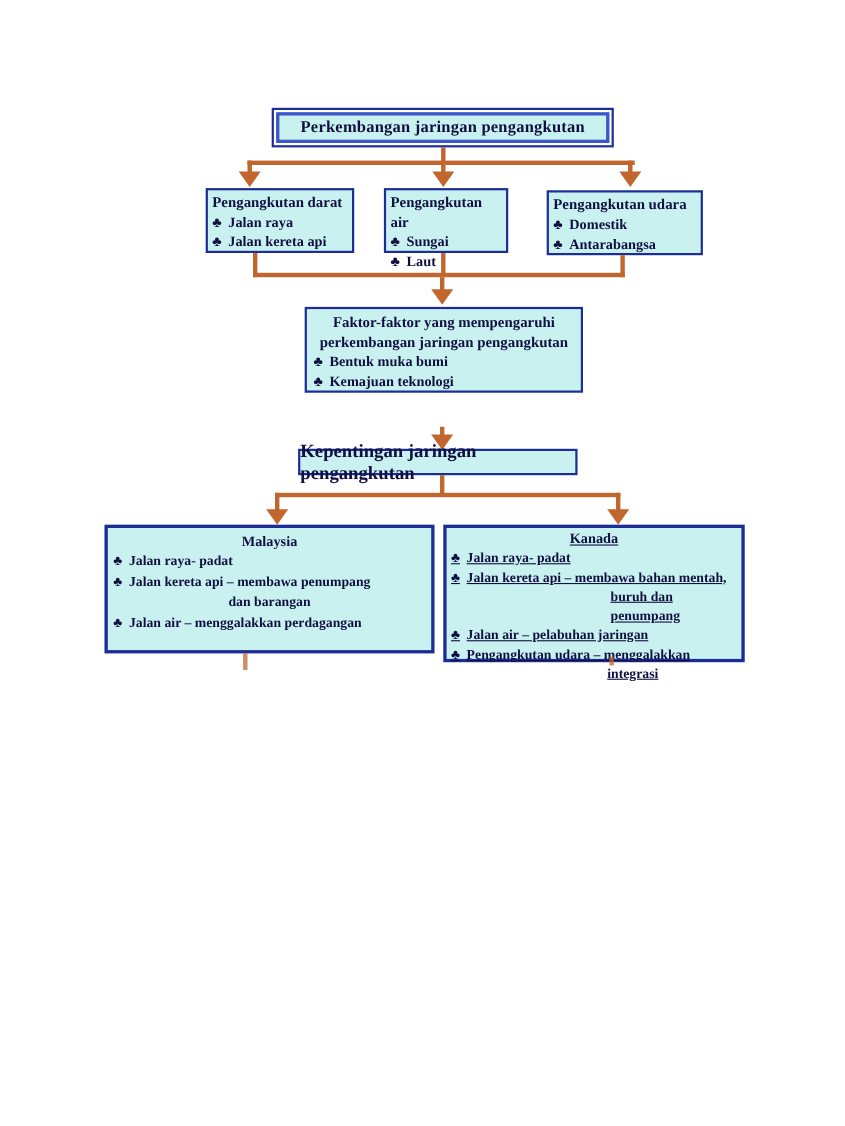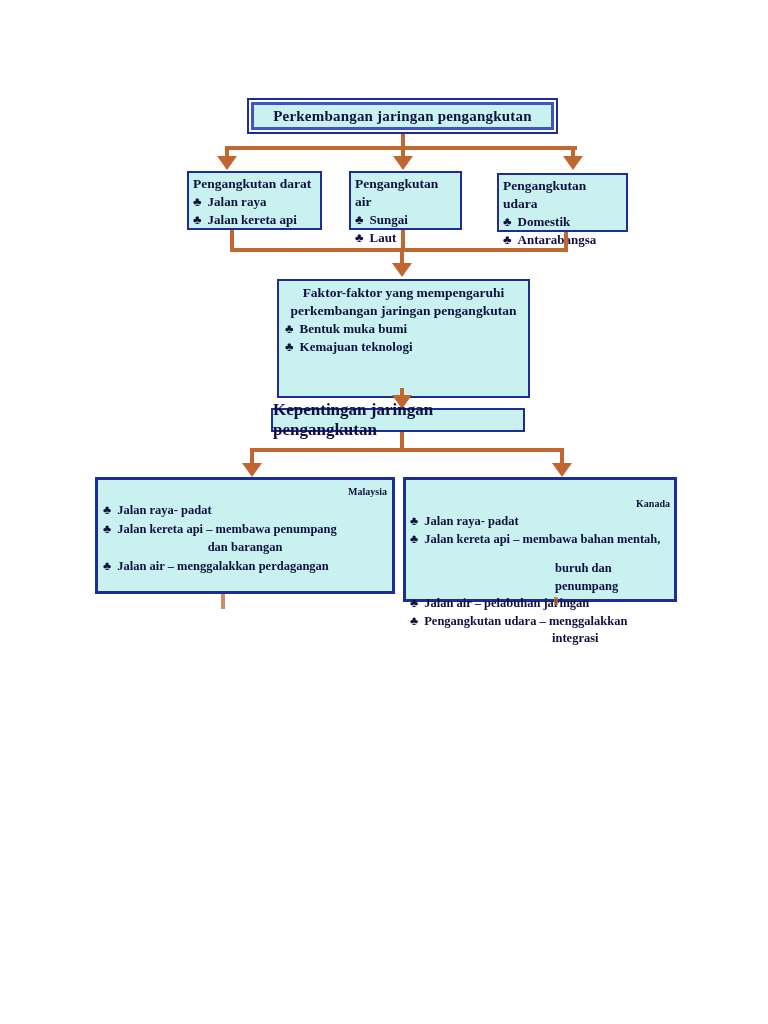--- a/index.html
+++ b/index.html
@@ -48,24 +48,24 @@
 
   .factor-box { padding: 3px 6px 0 6px; font-size: 13px; line-height: 18px; }
   .factor-box .box-title { text-align: center; font-size: 13.5px; }
 
   .single-box {
     display: flex; align-items: center; justify-content: center;
     font-size: 17px;
   }
 
   .country-box { font-size: 12.5px; }
-  .country-box .box-title { text-align: right; font-size: 10px; }
+  .country-box .box-title { text-align: center; font-size: 13px; }
   .malaysia { padding: 2px 5px 0 5px; line-height: 18.5px; }
   .malaysia .box-title { line-height: 19px; }
-  .kanada { padding: 15px 4px 0 4px; line-height: 17.5px; }
+  .kanada { padding: 1px 4px 0 4px; line-height: 17.5px; text-decoration: underline; }
   .kanada .box-title { line-height: 18px; }
 
   .club { margin-right: 6px; }
   .cont-center { text-align: center; }
 
   .v-line, .h-line { position: absolute; background: var(--arrow); }
   .arrowhead {
     position: absolute; width: 0; height: 0;
     border-left: 10px solid transparent;
     border-right: 10px solid transparent;
@@ -96,34 +96,34 @@
     <div><span class="club">♣</span><span>Sungai</span></div>
     <div><span class="club">♣</span><span>Laut</span></div>
   </div>
 
   <div class="box mode-box" style="left:187px; top:171px; width:135px; height:59px;">
     <div class="box-title">Pengangkutan darat</div>
     <div><span class="club">♣</span><span>Jalan raya</span></div>
     <div><span class="club">♣</span><span>Jalan kereta api</span></div>
   </div>
 
-  <div class="box mode-box" style="left:497px; top:173px; width:131px; height:59px;">
+  <div class="box mode-box" style="left:497px; top:173px; width:142px; height:59px;">
     <div class="box-title">Pengangkutan udara</div>
     <div><span class="club">♣</span><span>Domestik</span></div>
     <div><span class="club">♣</span><span>Antarabangsa</span></div>
   </div>
 
   <div class="v-line" style="left:230px; top:230px; width:4px; height:22px;"></div>
   <div class="v-line" style="left:401px; top:230px; width:4px; height:22px;"></div>
   <div class="v-line" style="left:564px; top:232px; width:4px; height:20px;"></div>
   <div class="h-line" style="left:230px; top:248px; width:338px; height:4px;"></div>
   <div class="v-line" style="left:400px; top:252px; width:4px; height:12px;"></div>
   <div class="arrowhead" style="left:392px; top:263px;"></div>
 
-  <div class="box factor-box" style="left:277px; top:279px; width:253px; height:119px;">
+  <div class="box factor-box" style="left:277px; top:279px; width:253px; height:78px;">
     <div class="box-title">Faktor-faktor yang mempengaruhi</div>
     <div class="box-title">perkembangan jaringan pengangkutan</div>
     <div><span class="club">♣</span><span>Bentuk muka bumi</span></div>
     <div><span class="club">♣</span><span>Kemajuan teknologi</span></div>
   </div>
 
   <div class="v-line" style="left:400px; top:388px; width:4px; height:8px;"></div>
   <div class="arrowhead" style="left:392px; top:395px;"></div>
 
   <div class="box single-box" style="left:271px; top:408px; width:254px; height:24px;">
@@ -142,21 +142,21 @@
     <div><span class="club">♣</span><span>Jalan raya- padat</span></div>
     <div><span class="club">♣</span><span>Jalan kereta api – membawa penumpang</span></div>
     <div class="cont-center">dan barangan</div>
     <div><span class="club">♣</span><span>Jalan air – menggalakkan perdagangan</span></div>
   </div>
 
   <div class="box country-box kanada" style="left:403px; top:477px; width:274px; height:125px; border-width:3px;">
     <div class="box-title">Kanada</div>
     <div><span class="club">♣</span><span>Jalan raya- padat</span></div>
     <div><span class="club">♣</span><span>Jalan kereta api – membawa bahan mentah,</span></div>
-    <div style="padding-left:145px;margin-top:12px;">buruh dan penumpang</div>
+    <div style="padding-left:145px;">buruh dan penumpang</div>
     <div><span class="club">♣</span><span>Jalan air – pelabuhan jaringan</span></div>
     <div><span class="club">♣</span><span>Pengangkutan udara – menggalakkan</span></div>
     <div style="padding-left:142px;">integrasi</div>
   </div>
 
   <div class="stub" style="left:221px; top:594px; width:4px; height:15px;"></div>
   <div class="stub" style="left:554px; top:597px; width:4px; height:8px;"></div>
 
 </div>
 

